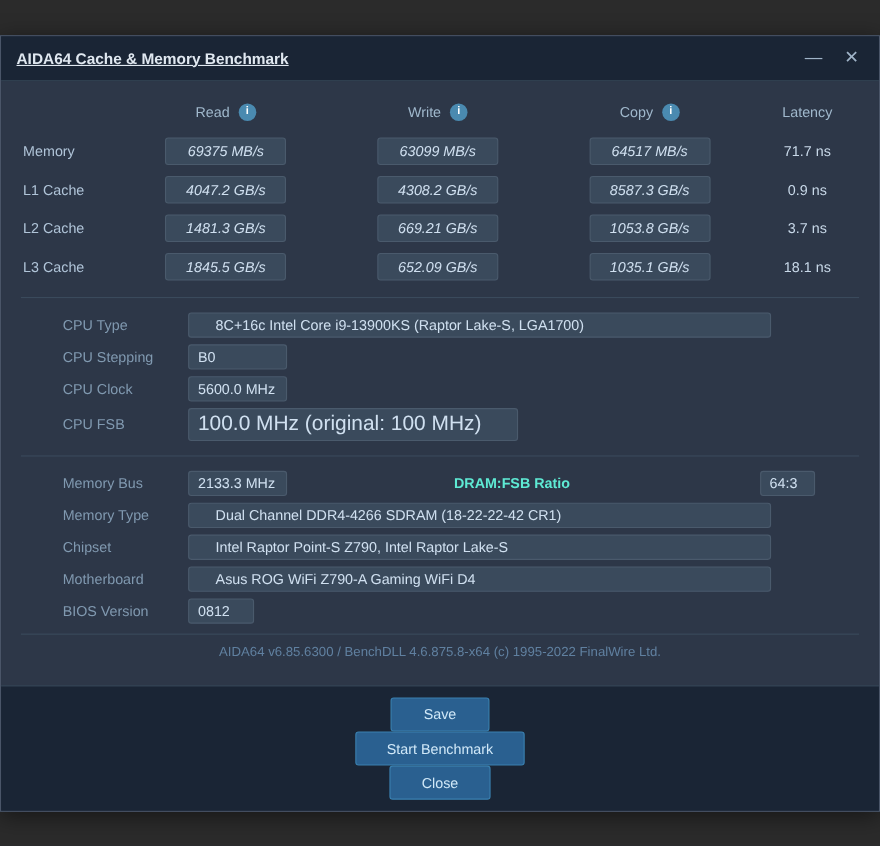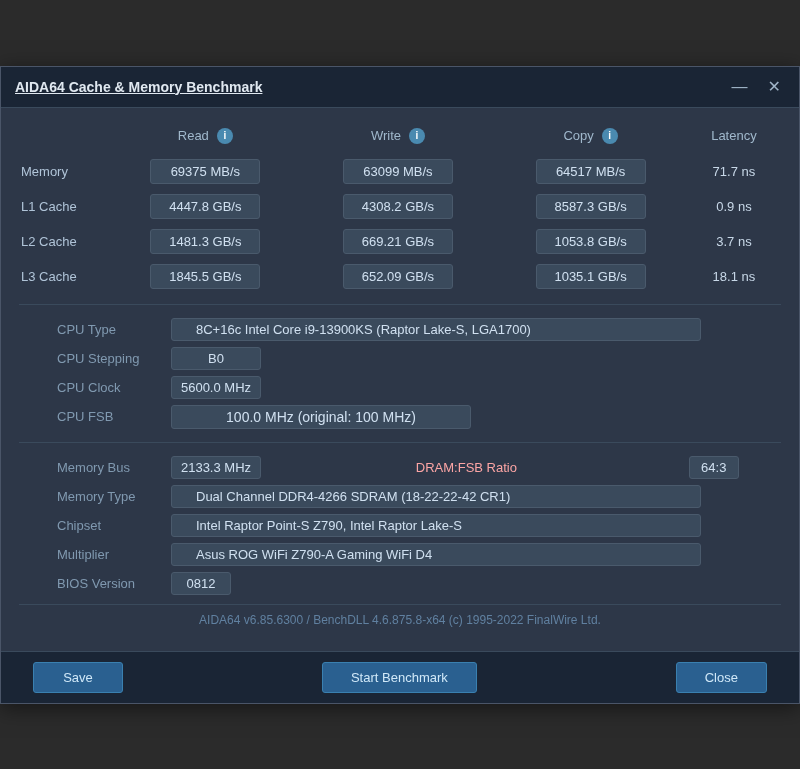--- a/index.html
+++ b/index.html
@@ -75,20 +75,21 @@
     .cell-box {
       background: #3a4a5c;
       border: 1px solid #4a5a6c;
       border-radius: 3px;
       padding: 4px 10px;
       text-align: center;
       color: #d0e0f0;
       display: inline-block;
       min-width: 110px;
       font-size: 13px;
+      font-style: italic;
     }
     .cell-latency {
       text-align: center;
       color: #c0d0e0;
       font-size: 13px;
     }
     .info-icon {
       display: inline-flex;
       align-items: center;
       justify-content: center;
@@ -126,32 +127,30 @@
     }
     .info-box {
       background: #3a4a5c;
       border: 1px solid #4a5a6c;
       border-radius: 3px;
       padding: 3px 8px;
       color: #d0e0f0;
       display: inline-block;
       min-width: 90px;
       font-size: 13px;
-      text-align: center;
     }
     .info-box-wide {
       background: #3a4a5c;
       border: 1px solid #4a5a6c;
       border-radius: 3px;
       padding: 3px 8px;
       color: #d0e0f0;
       display: inline-block;
       width: 360px;
-      font-size: 14px;
-      text-align: center;
+      font-size: 19px;
     }
     .info-box-full {
       background: #3a4a5c;
       border: 1px solid #4a5a6c;
       border-radius: 3px;
       padding: 3px 24px;
       color: #d0e0f0;
       display: inline-block;
       width: 530px;
       font-size: 13px;
@@ -159,25 +158,26 @@
     .footer-text {
       text-align: center;
       color: #6080a0;
       font-size: 12px;
       padding: 8px 0 10px 0;
       border-top: 1px solid #3a4a5c;
       margin-top: 6px;
     }
     .button-bar {
       background: #1a2535;
-      padding: 10px 32px;
+      padding: 10px 20px;
       display: flex;
       justify-content: space-between;
       align-items: center;
       border-top: 1px solid #3a4a5c;
+      flex-direction: column;
     }
     .btn {
       background: #2a6090;
       color: #d0e8f8;
       border: 1px solid #3a80b0;
       border-radius: 3px;
       padding: 7px 28px;
       font-size: 13px;
       cursor: pointer;
       min-width: 90px;
@@ -232,21 +232,21 @@
       <tbody id="bench-tbody">
       <tr>
       <td style="color:#b0c4d8">Memory</td>
       <td style="text-align:center"><span class="cell-box">69375 MB/s</span></td>
       <td style="text-align:center"><span class="cell-box">63099 MB/s</span></td>
       <td style="text-align:center"><span class="cell-box">64517 MB/s</span></td>
       <td class="cell-latency">71.7 ns</td>
     </tr>
           <tr>
       <td style="color:#b0c4d8">L1 Cache</td>
-      <td style="text-align:center"><span class="cell-box">4447.8 GB/s</span></td>
+      <td style="text-align:center"><span class="cell-box">4047.2 GB/s</span></td>
       <td style="text-align:center"><span class="cell-box">4308.2 GB/s</span></td>
       <td style="text-align:center"><span class="cell-box">8587.3 GB/s</span></td>
       <td class="cell-latency">0.9 ns</td>
     </tr>
           <tr>
       <td style="color:#b0c4d8">L2 Cache</td>
       <td style="text-align:center"><span class="cell-box">1481.3 GB/s</span></td>
       <td style="text-align:center"><span class="cell-box">669.21 GB/s</span></td>
       <td style="text-align:center"><span class="cell-box">1053.8 GB/s</span></td>
       <td class="cell-latency">3.7 ns</td>
@@ -286,33 +286,33 @@
 
     <hr class="divider">
 
     <table class="info-grid">
       <tbody>
           <tr>
         <td>Memory Bus</td>
         <td>
           <span class="info-box">2133.3 MHz</span>
         </td>
-        <td style="color:#fca5a5; padding-left:30px;">DRAM:FSB Ratio</td>
+        <td style="color:#5eead4; padding-left:30px;font-weight:bold;">DRAM:FSB Ratio</td>
         <td><span class="info-box" style="min-width:50px">64:3</span></td>
       </tr>
       <tr>
         <td>Memory Type</td>
         <td colspan="3"><span class="info-box-full">Dual Channel DDR4-4266 SDRAM  (18-22-22-42 CR1)</span></td>
       </tr>
       <tr>
         <td>Chipset</td>
         <td colspan="3"><span class="info-box-full">Intel Raptor Point-S Z790, Intel Raptor Lake-S</span></td>
       </tr>
       <tr>
-        <td>Multiplier</td>
+        <td>Motherboard</td>
         <td colspan="3"><span class="info-box-full">Asus ROG WiFi Z790-A Gaming WiFi D4</span></td>
       </tr>
       <tr>
         <td>BIOS Version</td>
         <td colspan="3"><span class="info-box" style="min-width:60px">0812</span></td>
       </tr>
     </tbody>
       </table>
 
     <div class="footer-text">AIDA64 v6.85.6300 / BenchDLL 4.6.875.8-x64  (c) 1995-2022 FinalWire Ltd.</div>

